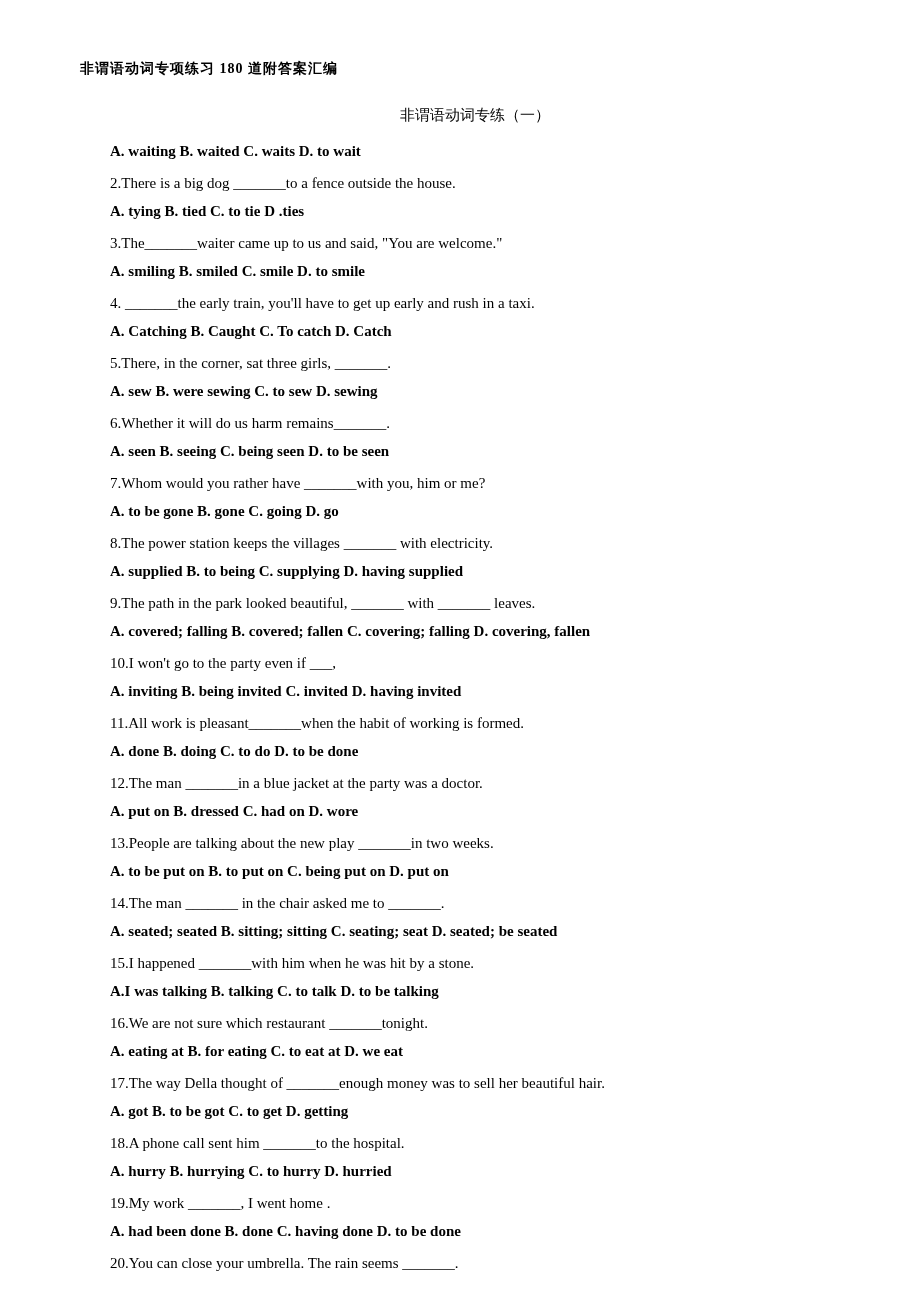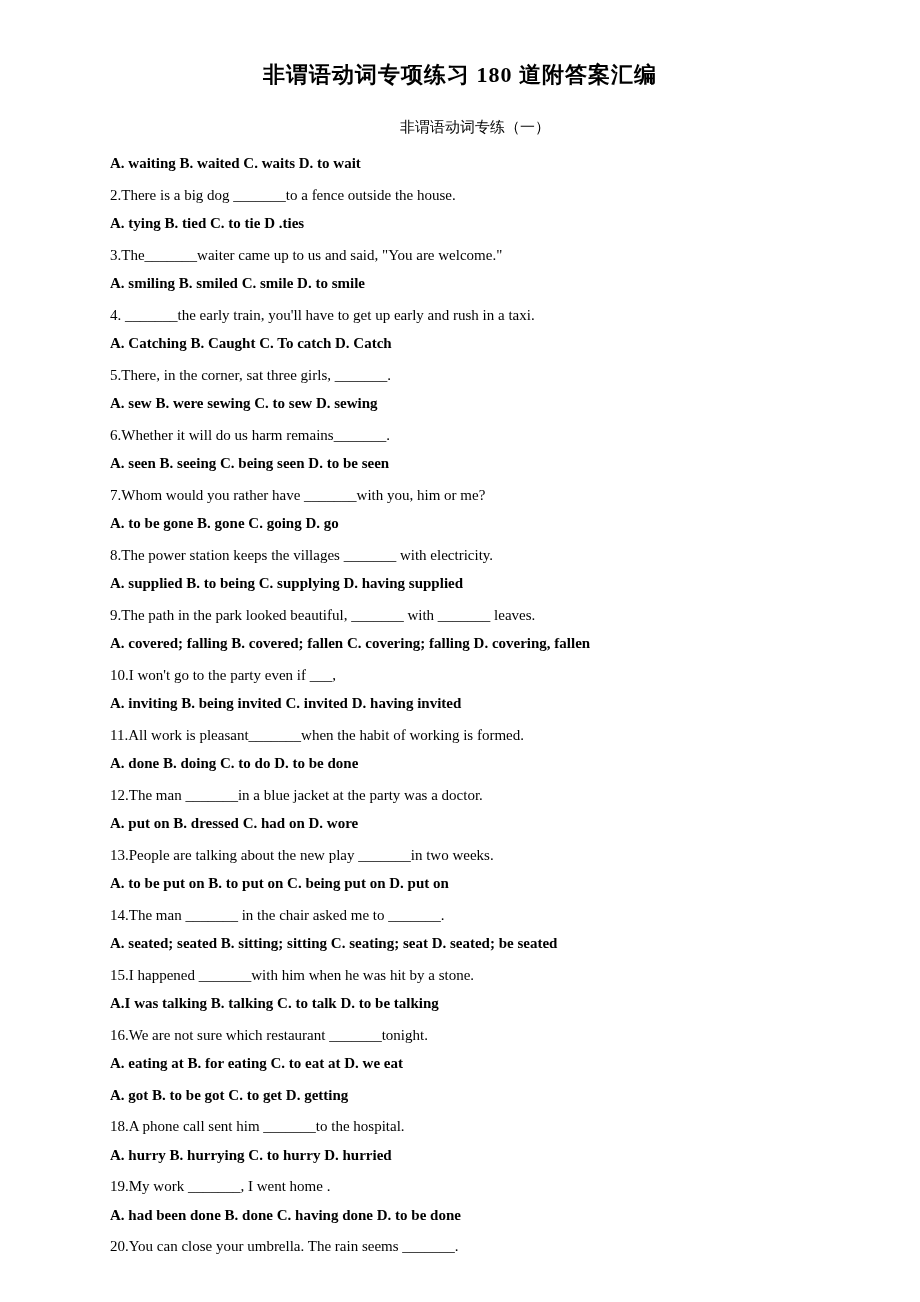--- a/index.html
+++ b/index.html
@@ -10,22 +10,21 @@
     body {
       background: #ffffff;
       font-family: "SimSun", "宋体", serif;
       font-size: 15px;
       color: #000000;
       width: 920px;
       min-height: 1302px;
       padding: 60px 80px 60px 80px;
     }
     .page-title {
-      text-align: center;
-      font-size: 22px;
+      font-size: 14px;
       font-weight: bold;
       margin-bottom: 28px;
       letter-spacing: 1px;
     }
     .section-title {
       font-size: 15px;
       margin-bottom: 14px;
       margin-left: 30px;
       text-align: center;
     }
@@ -108,20 +107,21 @@
     </div>
     <div class="question-block">
       <div class="question-text">15.I happened _______with him when he was hit by a stone.</div>
       <div class="options-line">A.I was talking      B. talking      C. to talk      D. to be talking</div>
     </div>
     <div class="question-block">
       <div class="question-text">16.We are not sure which restaurant _______tonight.</div>
       <div class="options-line">A. eating at      B. for eating      C. to eat at      D. we eat</div>
     </div>
     <div class="question-block">
+      <div class="question-text">17.The way Della thought of _______enough money was to sell her beautiful hair.</div>
       <div class="options-line">A. got      B. to be got      C. to get      D. getting</div>
     </div>
     <div class="question-block">
       <div class="question-text">18.A phone call sent him _______to the hospital.</div>
       <div class="options-line">A. hurry      B. hurrying      C. to hurry      D. hurried</div>
     </div>
     <div class="question-block">
       <div class="question-text">19.My work _______, I went home .</div>
       <div class="options-line">A. had been done      B. done      C. having done      D. to be done</div>
     </div>

